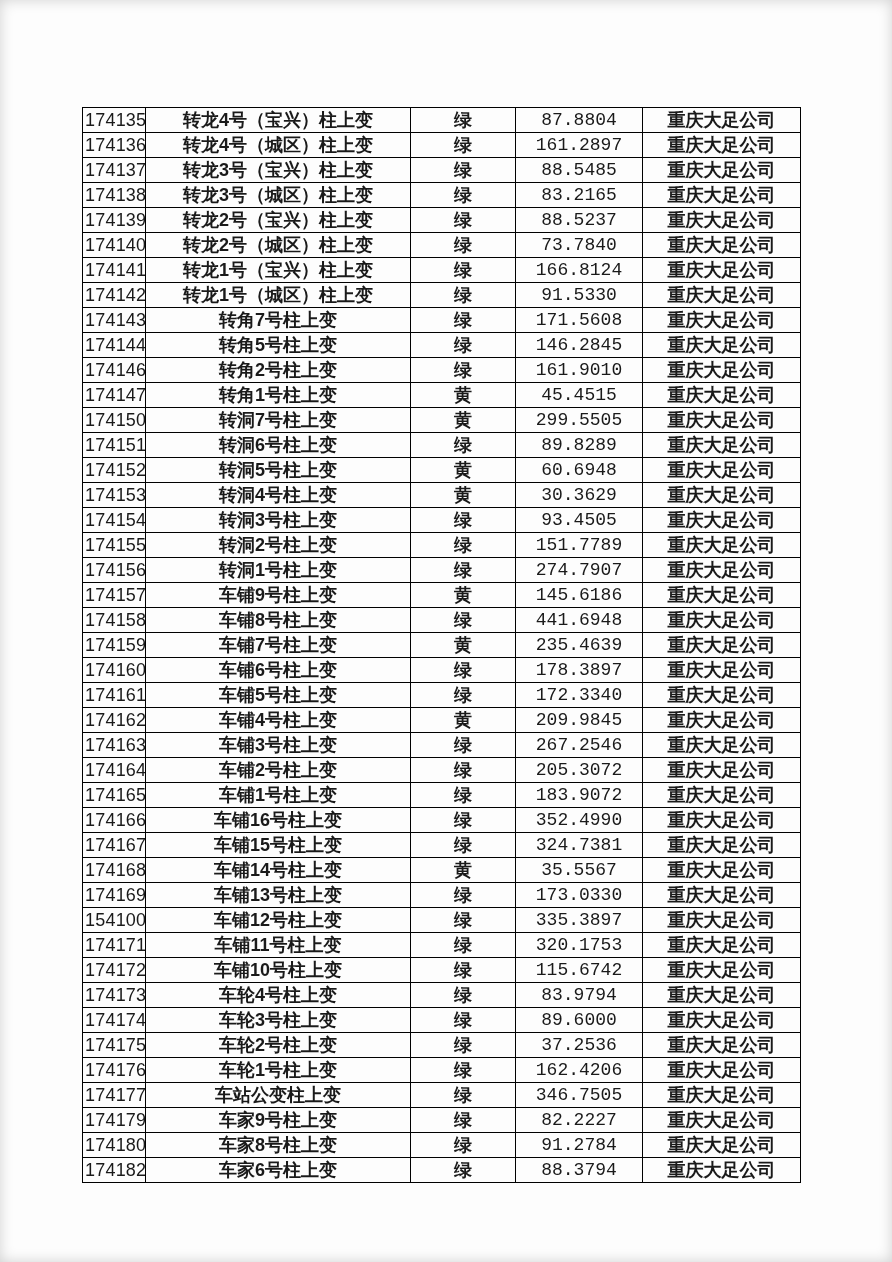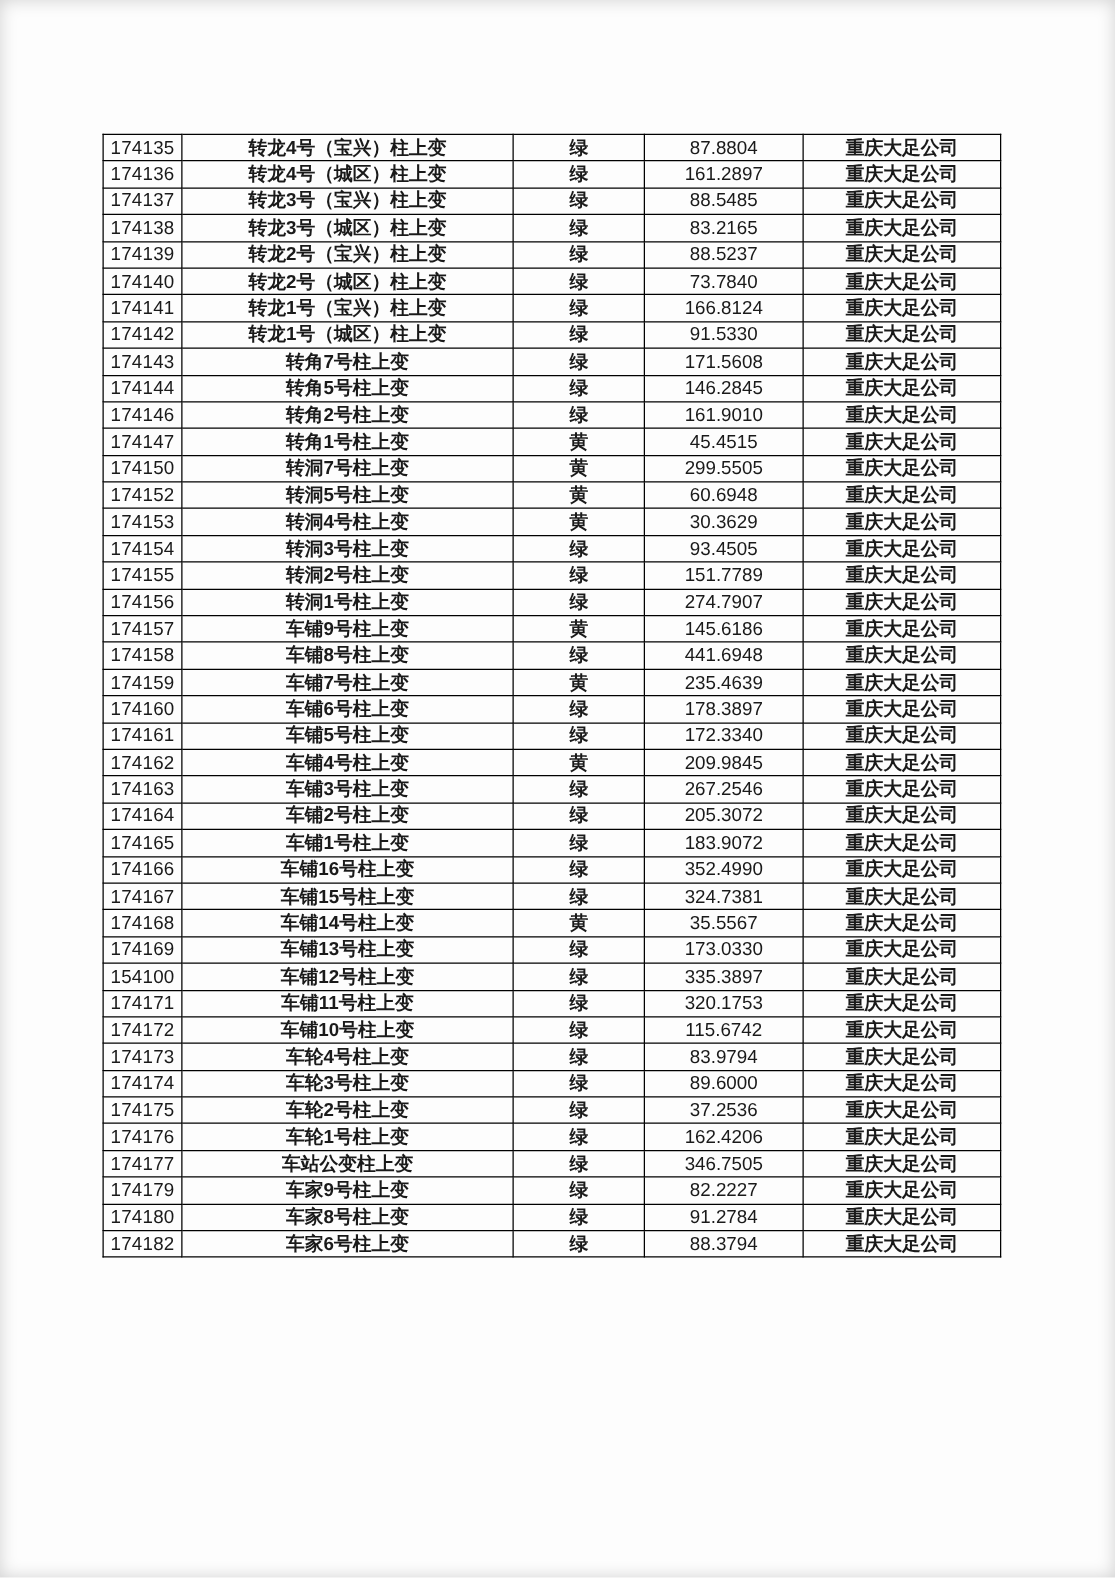--- a/index.html
+++ b/index.html
@@ -19,41 +19,41 @@
   .sheet {
     position: absolute;
     left: 82px;
     top: 107px;
     width: 718px;
   }
   table.data-table {
     border-collapse: collapse;
     table-layout: fixed;
     width: 718px;
-    font-size: 15px;
+    font-size: 18px;
     color: #1a1a1a;
   }
   table.data-table td {
     border: 1px solid #000;
     height: 20.4px;
     padding: 0 2px;
     text-align: center;
     vertical-align: middle;
     white-space: nowrap;
     overflow: hidden;
   }
   col.c-id      { width: 63px;  }
   col.c-name    { width: 265px; }
   col.c-status  { width: 105px; }
   col.c-value   { width: 127px; }
   col.c-company { width: 158px; }
   td.cell-id      { font-weight: 400; letter-spacing: 0.2px; }
   td.cell-name    { font-weight: 700; }
   td.cell-status  { font-weight: 700; }
-  td.cell-value   { font-weight: 400; }
+  td.cell-value   { font-weight: 400; font-family: Liberation Mono, monospace; }
   td.cell-company { font-weight: 700; }
 </style>
 </head>
 <body>
 
 <div class="page">
   <div class="sheet">
     <table class="data-table">
       <colgroup>
         <col class="c-id">
@@ -148,20 +148,27 @@
             <td class="cell-company">重庆大足公司</td>
           </tr>
           <tr>
             <td class="cell-id">174150</td>
             <td class="cell-name">转洞7号柱上变</td>
             <td class="cell-status">黄</td>
             <td class="cell-value">299.5505</td>
             <td class="cell-company">重庆大足公司</td>
           </tr>
           <tr>
+            <td class="cell-id">174151</td>
+            <td class="cell-name">转洞6号柱上变</td>
+            <td class="cell-status">绿</td>
+            <td class="cell-value">89.8289</td>
+            <td class="cell-company">重庆大足公司</td>
+          </tr>
+          <tr>
             <td class="cell-id">174152</td>
             <td class="cell-name">转洞5号柱上变</td>
             <td class="cell-status">黄</td>
             <td class="cell-value">60.6948</td>
             <td class="cell-company">重庆大足公司</td>
           </tr>
           <tr>
             <td class="cell-id">174153</td>
             <td class="cell-name">转洞4号柱上变</td>
             <td class="cell-status">黄</td>

